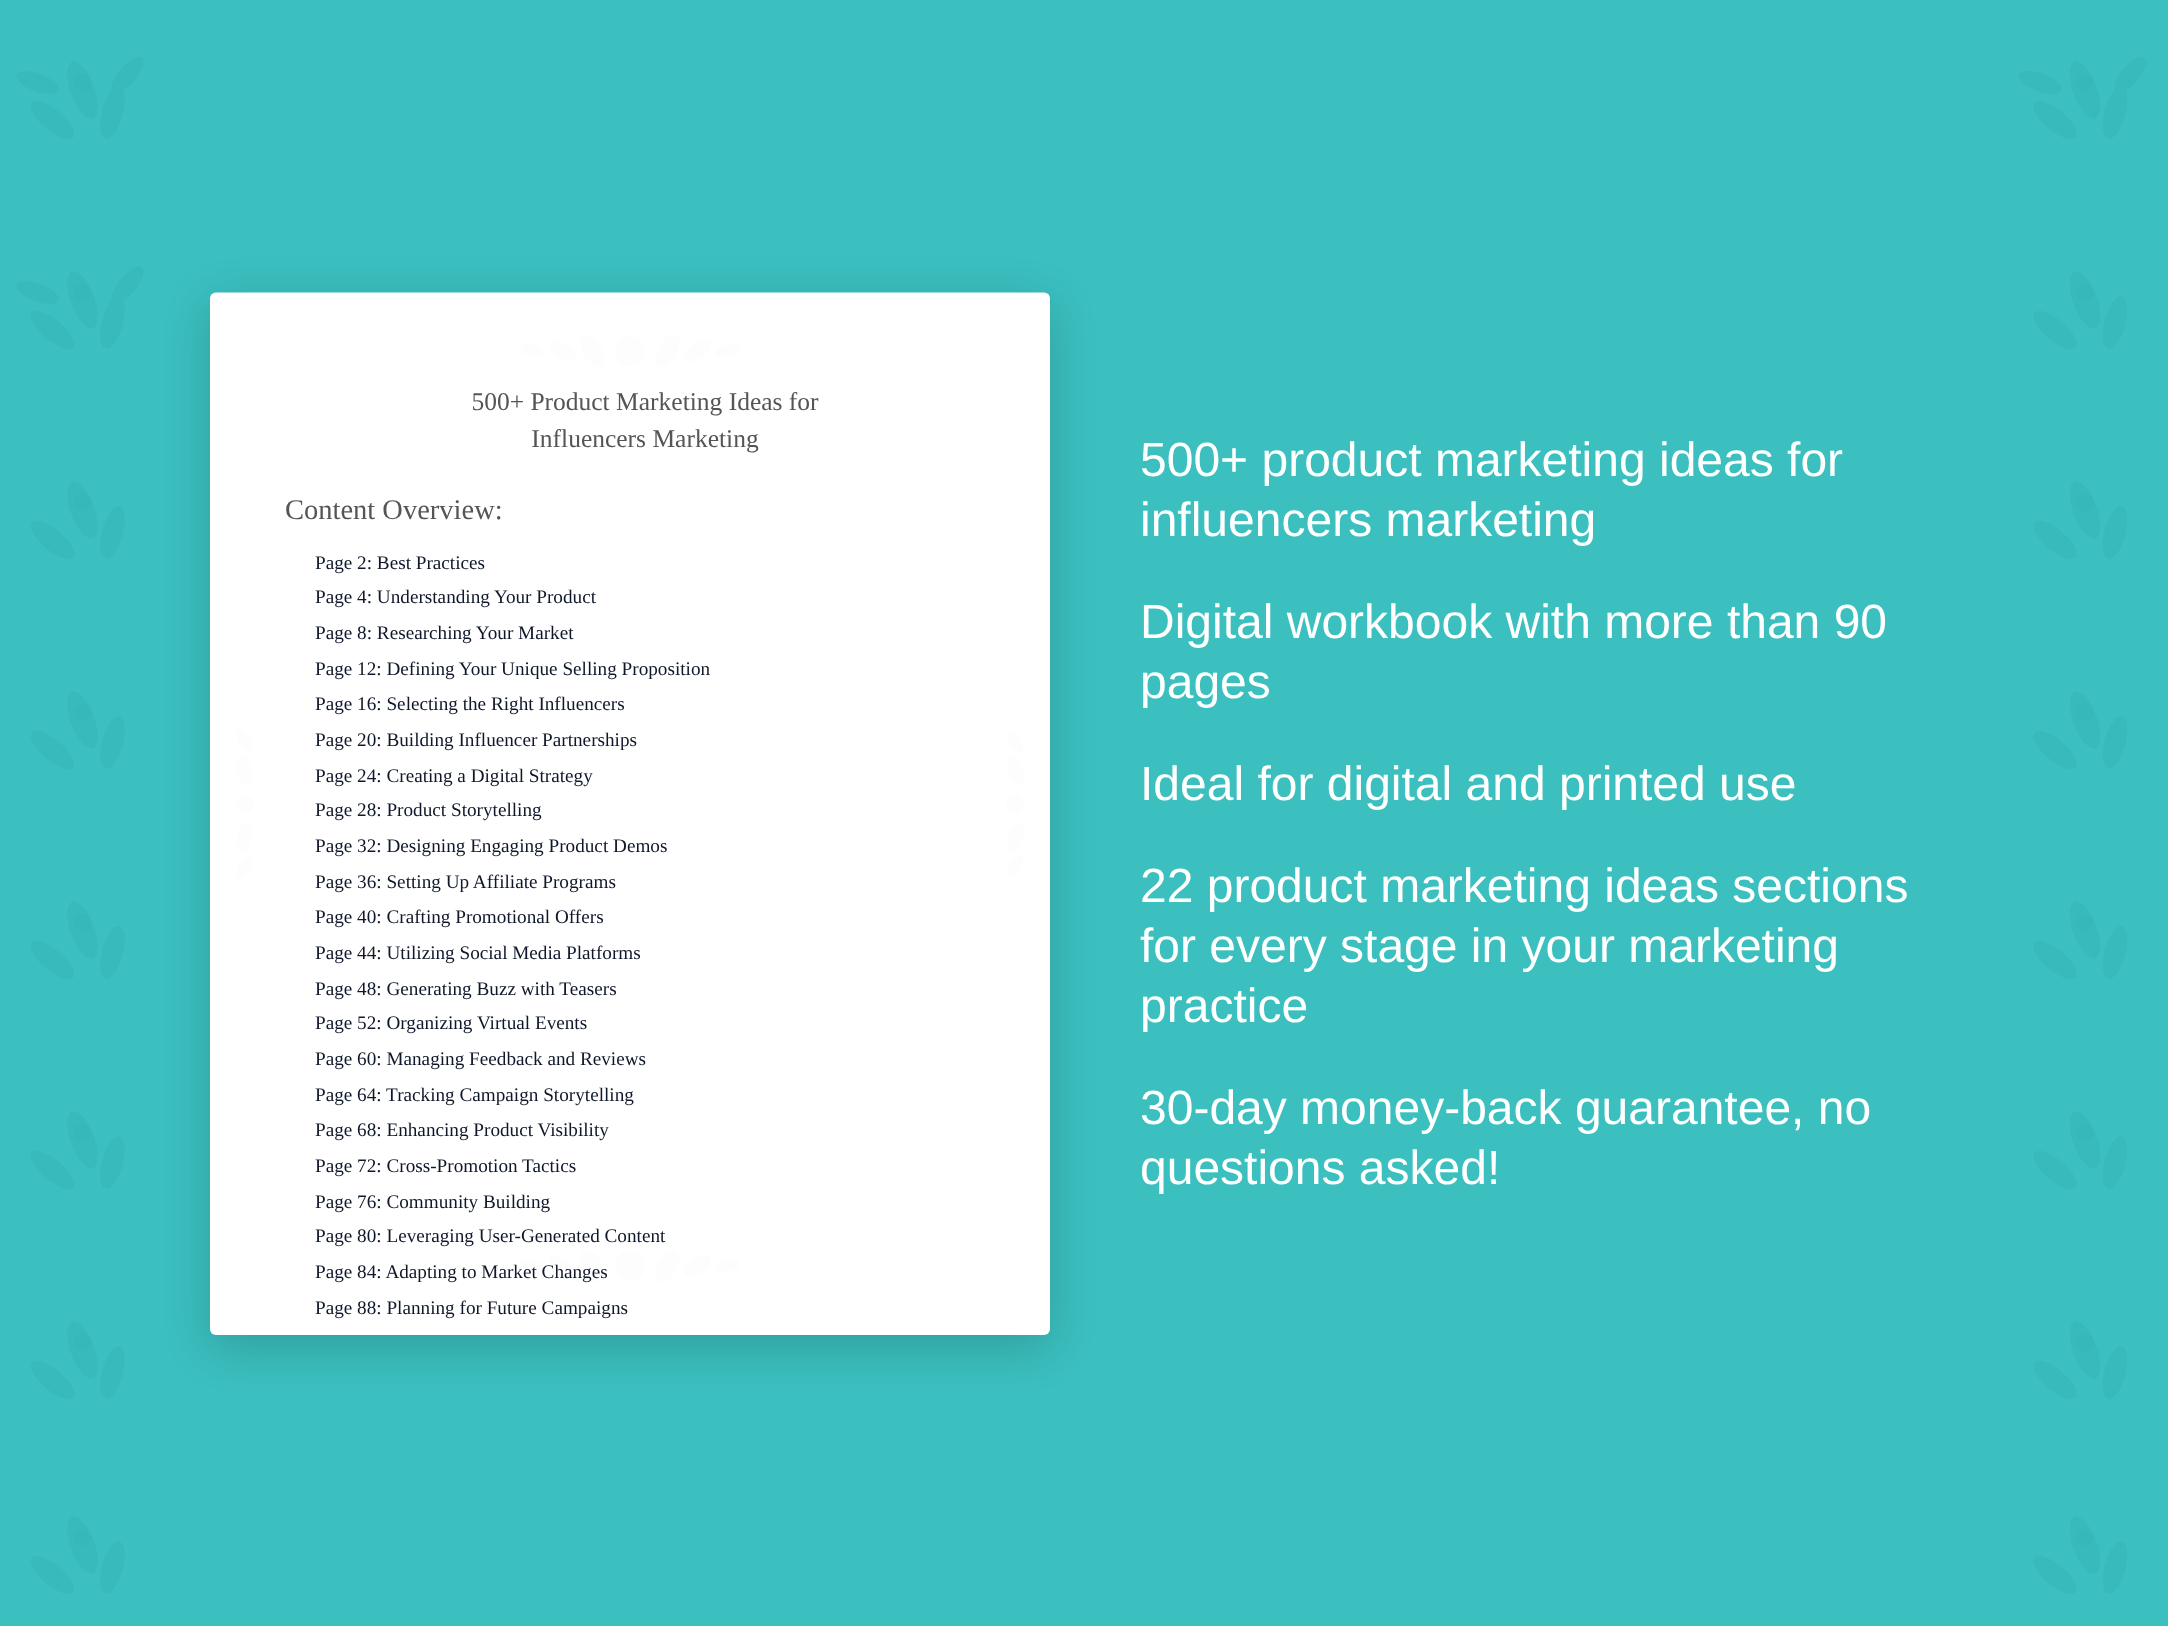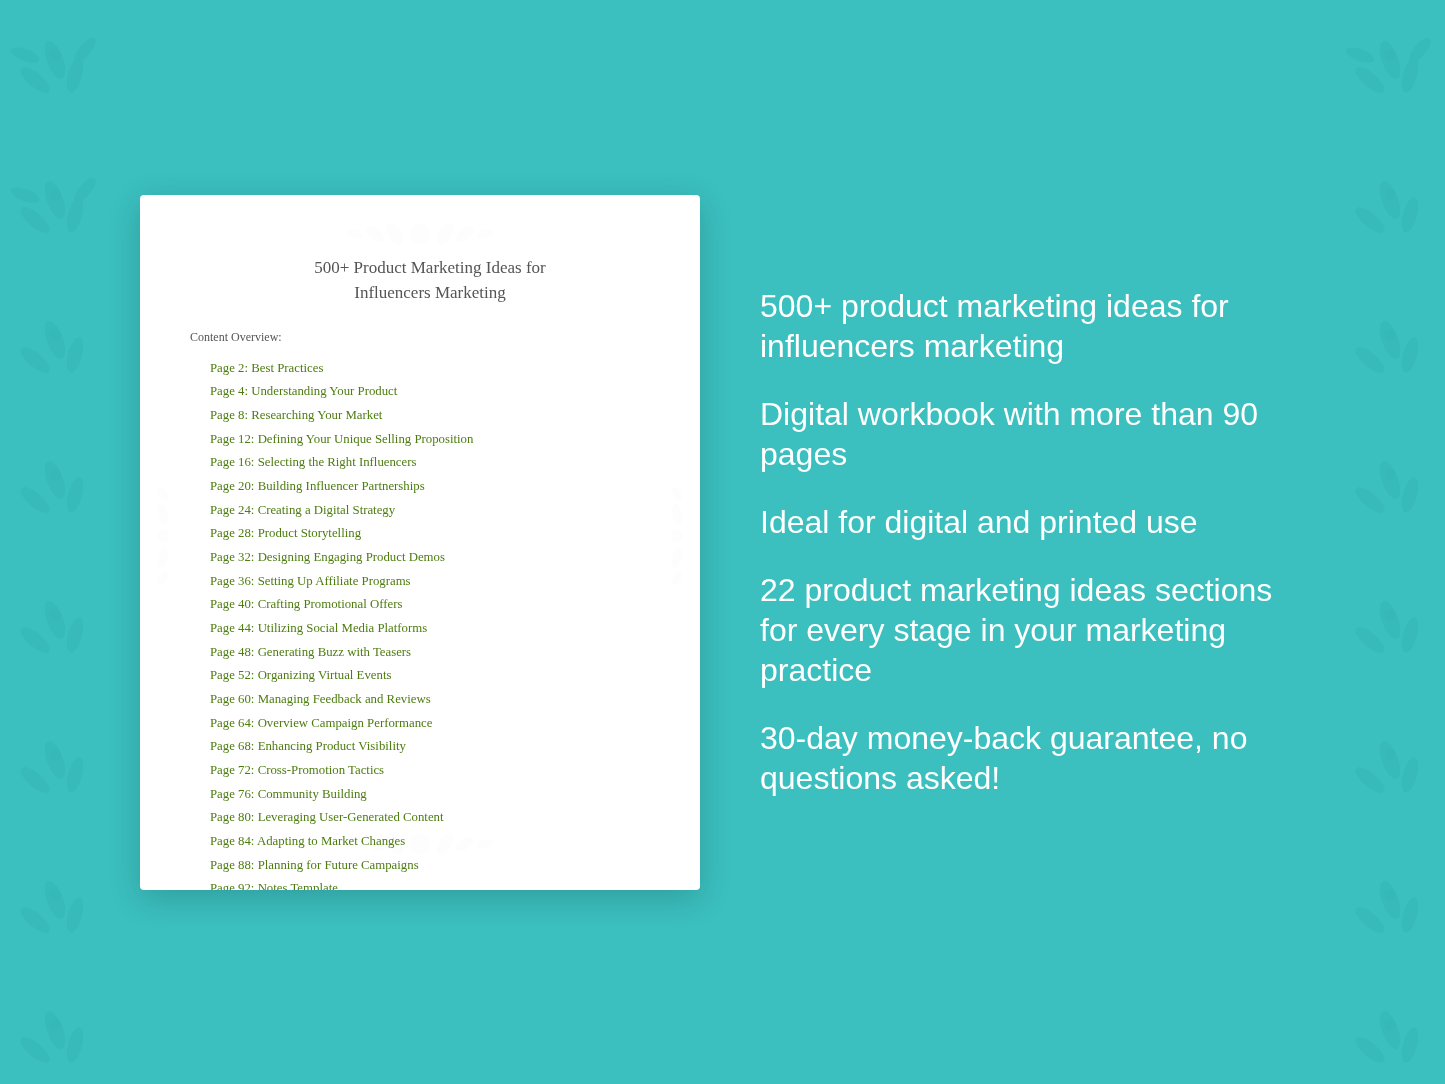--- a/index.html
+++ b/index.html
@@ -83,33 +83,33 @@
       font-size: 17px;
       font-weight: normal;
       line-height: 1.5;
       margin-bottom: 24px;
       padding-top: 20px;
     }
 
     .content-overview-label {
       font-family: 'Georgia', serif;
       color: #555;
-      font-size: 12px;
+      font-size: 19px;
       margin-bottom: 12px;
       font-weight: normal;
     }
 
     .toc-list {
       list-style: none;
       flex: 1;
     }
 
     .toc-item {
       font-family: 'Georgia', serif;
-      color: #4d7c0f;
+      color: #0f172a;
       font-size: 12.8px;
       line-height: 1.85;
       padding-left: 20px;
     }
 
     
     .right-content {
       flex: 1;
       display: flex;
       flex-direction: column;
@@ -286,21 +286,21 @@
         <li class="toc-item">Page 20:  Building Influencer Partnerships</li>
         <li class="toc-item">Page 24:  Creating a Digital Strategy</li>
         <li class="toc-item">Page 28:  Product Storytelling</li>
         <li class="toc-item">Page 32:  Designing Engaging Product Demos</li>
         <li class="toc-item">Page 36:  Setting Up Affiliate Programs</li>
         <li class="toc-item">Page 40:  Crafting Promotional Offers</li>
         <li class="toc-item">Page 44:  Utilizing Social Media Platforms</li>
         <li class="toc-item">Page 48:  Generating Buzz with Teasers</li>
         <li class="toc-item">Page 52:  Organizing Virtual Events</li>
         <li class="toc-item">Page 60:  Managing Feedback and Reviews</li>
-        <li class="toc-item">Page 64:  Overview Campaign Performance</li>
+        <li class="toc-item">Page 64:  Tracking Campaign Storytelling</li>
         <li class="toc-item">Page 68:  Enhancing Product Visibility</li>
         <li class="toc-item">Page 72:  Cross-Promotion Tactics</li>
         <li class="toc-item">Page 76:  Community Building</li>
         <li class="toc-item">Page 80:  Leveraging User-Generated Content</li>
         <li class="toc-item">Page 84:  Adapting to Market Changes</li>
         <li class="toc-item">Page 88:  Planning for Future Campaigns</li>
         <li class="toc-item">Page 92:  Notes Template</li>
       </ul>
 
     <div class="doc-corner-bottom">

